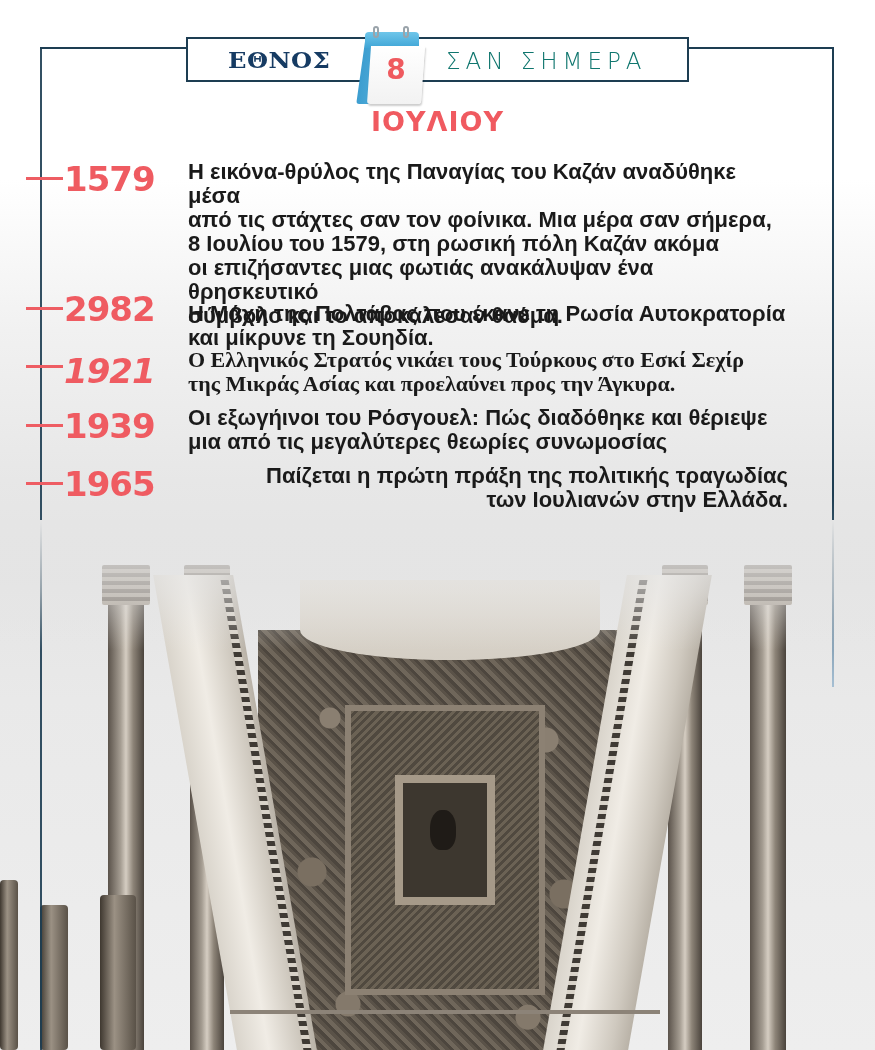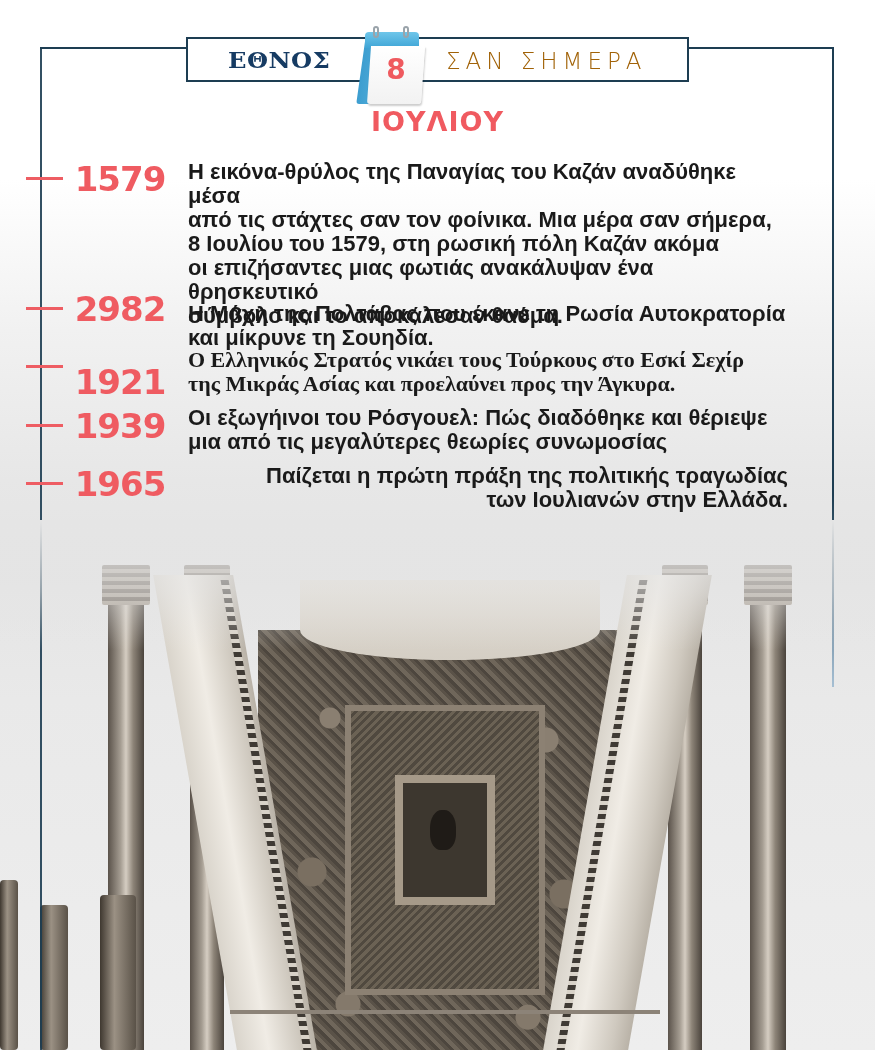--- a/index.html
+++ b/index.html
@@ -66,21 +66,21 @@
   }
   .brand {
     position: absolute; left: 228px; top: 44px; width: 105px; height: 32px;
     font-family: "DejaVu Serif", serif; font-weight: bold; font-size: 23px;
     color: #163b63; letter-spacing: 0.5px; line-height: 32px;
     transform: scaleX(1.05); transform-origin: left center;
   }
   .san-simera {
     position: absolute; left: 446px; top: 46px; height: 30px;
     font-family: "DejaVu Sans", sans-serif; font-weight: 200; font-size: 23px;
-    color: #a16207; letter-spacing: 5px; line-height: 30px;
+    color: #0f766e; letter-spacing: 5px; line-height: 30px;
     -webkit-text-stroke: 0px;
   }
 
   
   .calendar { position: absolute; left: 355px; top: 24px; width: 72px; height: 82px; }
   .cal-back {
     position: absolute; left: 6px; top: 12px; width: 52px; height: 68px;
     background: linear-gradient(to right, #3d9ed0, #6cc1e6);
     transform: skewX(-8deg); border-radius: 3px;
   }
@@ -103,21 +103,21 @@
   .month {
     position: absolute; left: 0; width: 875px; top: 104px; text-align: center;
     font-family: "DejaVu Sans", sans-serif; font-weight: bold; font-size: 27px;
     color: #f05a60; letter-spacing: 1px; line-height: 36px;
   }
 
   
   .event { position: absolute; left: 0; width: 875px; }
   .tick { position: absolute; left: 26px; width: 37px; height: 3px; background: #ee5d63; }
   .year {
-    position: absolute; left: 64px; width: 112px; text-align: center;
+    position: absolute; left: 64px; width: 112px; text-align: left;
     font-family: "DejaVu Sans", sans-serif; font-weight: bold; font-size: 34px;
     color: #ef5b61; letter-spacing: -1px; line-height: 38px;
   }
   .desc {
     position: absolute; left: 188px; width: 600px;
     font-family: "Liberation Sans", sans-serif; font-weight: bold; font-size: 22px;
     color: #1a1a1a; line-height: 24px; white-space: pre-line;
   }
 </style>
 </head>
@@ -189,21 +189,21 @@
 
 <div class="event" style="top:290px;">
   <div class="tick" style="top:17px;"></div>
   <div class="year" style="top:0px;">2982</div>
   <div class="desc" style="top:12px;">Η Μάχη της Πολτάβας που έκανε τη Ρωσία Αυτοκρατορία
 και μίκρυνε τη Σουηδία.</div>
 </div>
 
 <div class="event" style="top:348px;">
   <div class="tick" style="top:17px;"></div>
-  <div class="year" style="top:15px;">1921</div>
+  <div class="year" style="top:4px;font-style:italic;">1921</div>
   <div class="desc" style="top:0px;font-family:Liberation Serif, serif;">Ο Ελληνικός Στρατός νικάει τους Τούρκους στο Εσκί Σεχίρ
 της Μικράς Ασίας και προελαύνει προς την Άγκυρα.</div>
 </div>
 
 <div class="event" style="top:406px;">
   <div class="tick" style="top:18px;"></div>
   <div class="year" style="top:1px;">1939</div>
   <div class="desc" style="top:0px;">Οι εξωγήινοι του Ρόσγουελ: Πώς διαδόθηκε και θέριεψε
 μια από τις μεγαλύτερες θεωρίες συνωμοσίας</div>
 </div>

